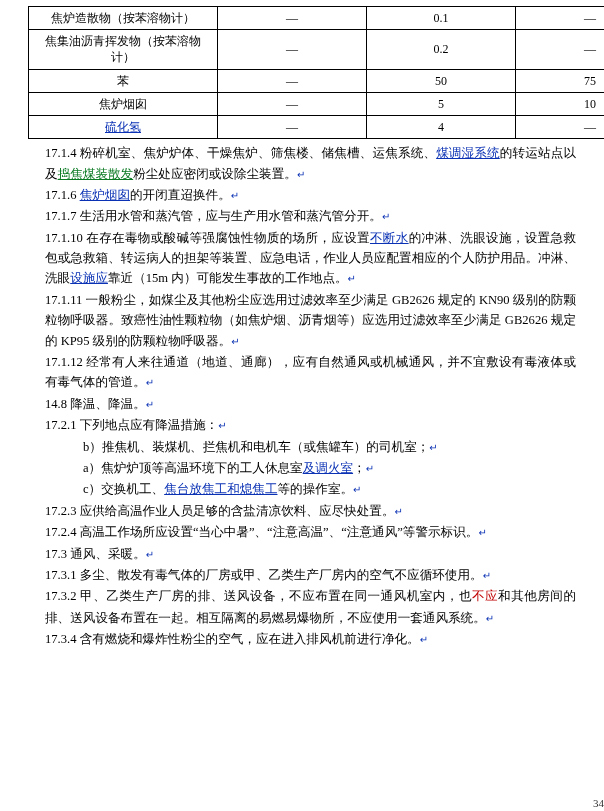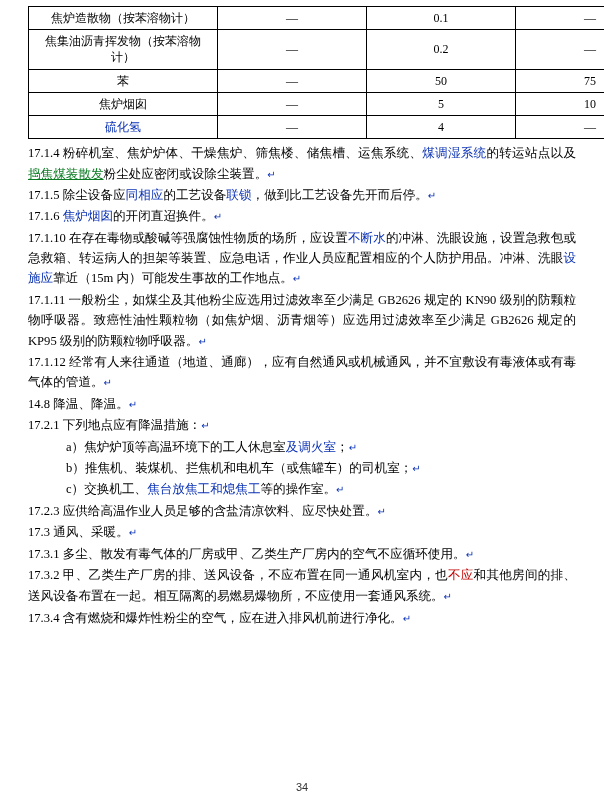--- a/index.html
+++ b/index.html
@@ -38,50 +38,51 @@
     padding: 3px 10px;
     font-family: "Liberation Serif", serif;
   }
   td.col-name { width: 168px; }
   td.col-a { width: 128px; }
   td.col-b { width: 128px; }
   td.col-c { width: 128px; }
   .red { color: #c00000; font-family: Liberation Mono, monospace; }
   .blue-u {
     color: #0b32b4;
+    text-decoration: underline;
   }
   .green-u {
     color: #0a7a22;
     text-decoration: underline;
   }
   .mark { color: #0b32b4; font-size: 10px; }
   
   .body-text {
     margin: 0 28px;
     padding-top: 4px;
   }
   p.para {
-    margin: 0 0 1px 0;
+    margin: 0 0 1px 17px;
     font-size: 12.6px;
     line-height: 1.62;
     text-align: justify;
     text-justify: inter-ideograph;
     font-family: "Liberation Serif", serif;
   }
   p.indent1 { text-indent: 0; }
   p.indent3 { padding-left: 38px; }
   .pagenum {
     position: absolute;
-    bottom: 24px;
+    bottom: 8px;
     left: 0;
     width: 604px;
-    text-align: center;
+    text-align: right;
     font-size: 11px;
     color: #333333;
-    font-family: Liberation Sans, sans-serif;
+    font-family: Liberation Serif, serif;
   }
 </style>
 </head>
 <body>
 
 <div class="page">
 
   <table class="spec-table">
     <tbody>
       <tr>
@@ -122,31 +123,32 @@
         </td>
         <td class="col-a">—</td>
         <td class="col-b">4</td>
         <td class="col-c">—</td>
       </tr>
     </tbody>
   </table>
 
   <div class="body-text" id="body-text">
       <p class="para indent1"><span>17.1.4 粉碎机室、焦炉炉体、干燥焦炉、筛焦楼、储焦槽、运焦系统、</span><span class="blue-u">煤调湿系统</span><span>的转运站点以及</span><span class="green-u">捣焦煤装散发</span><span>粉尘处应密闭或设除尘装置。</span><span class="mark">↵</span></p>
-      <p class="para indent1"><span>17.1.5 除尘设备应</span><span class="blue-u">同相应</span><span>的工艺设备</span><span class="blue-u">联锁</span><span>，做到比工艺设备先开而后停。</span><span class="mark">↵</span></p>
       <p class="para indent1"><span>17.1.6 </span><span class="blue-u">焦炉烟囱</span><span>的开闭直迢换件。</span><span class="mark">↵</span></p>
+      <p class="para indent1"><span>17.1.7 生活用水管和蒸汽管，应与生产用水管和蒸汽管分开。</span><span class="mark">↵</span></p>
       <p class="para indent1"><span>17.1.10 在存在毒物或酸碱等强腐蚀性物质的场所，应设置</span><span class="blue-u">不断水</span><span>的冲淋、洗眼设施，设置急救包或急救箱、转运病人的担架等装置、应急电话，作业人员应配置相应的个人防护用品。冲淋、洗眼</span><span class="blue-u">设施应</span><span>靠近（15m 内）可能发生事故的工作地点。</span><span class="mark">↵</span></p>
       <p class="para indent1"><span>17.1.11 一般粉尘，如煤尘及其他粉尘应选用过滤效率至少满足 GB2626 规定的 KN90 级别的防颗粒物呼吸器。致癌性油性颗粒物（如焦炉烟、沥青烟等）应选用过滤效率至少满足 GB2626 规定的 KP95 级别的防颗粒物呼吸器。</span><span class="mark">↵</span></p>
       <p class="para indent1"><span>17.1.12 经常有人来往通道（地道、通廊），应有自然通风或机械通风，并不宜敷设有毒液体或有毒气体的管道。</span><span class="mark">↵</span></p>
       <p class="para indent1"><span>14.8 降温、降温。</span><span class="mark">↵</span></p>
       <p class="para indent1"><span>17.2.1 下列地点应有降温措施：</span><span class="mark">↵</span></p>
+      <p class="para indent3"><span>b）推焦机、装煤机、拦焦机和电机车（或焦罐车）的司机室；</span><span class="mark">↵</span></p>
       <p class="para indent3"><span>a）焦炉炉顶等高温环境下的工人休息室</span><span class="blue-u">及调火室</span><span>；</span><span class="mark">↵</span></p>
-      <p class="para indent3"><span>b）推焦机、装煤机、拦焦机和电机车（或焦罐车）的司机室；</span><span class="mark">↵</span></p>
       <p class="para indent3"><span>c）交换机工、</span><span class="blue-u">焦台放焦工和熄焦工</span><span>等的操作室。</span><span class="mark">↵</span></p>
       <p class="para indent1"><span>17.2.3 应供给高温作业人员足够的含盐清凉饮料、应尽快处置。</span><span class="mark">↵</span></p>
+      <p class="para indent1"><span>17.2.4 高温工作场所应设置“当心中暑”、“注意高温”、“注意通风”等警示标识。</span><span class="mark">↵</span></p>
       <p class="para indent1"><span>17.3 通风、采暖。</span><span class="mark">↵</span></p>
       <p class="para indent1"><span>17.3.1 多尘、散发有毒气体的厂房或甲、乙类生产厂房内的空气不应循环使用。</span><span class="mark">↵</span></p>
       <p class="para indent1"><span>17.3.2 甲、乙类生产厂房的排、送风设备，不应布置在同一通风机室内，也</span><span class="red">不应</span><span>和其他房间的排、送风设备布置在一起。相互隔离的易燃易爆物所，不应使用一套通风系统。</span><span class="mark">↵</span></p>
       <p class="para indent1"><span>17.3.4 含有燃烧和爆炸性粉尘的空气，应在进入排风机前进行净化。</span><span class="mark">↵</span></p>
     </div>
 
   <div class="pagenum">34</div>
 </div>
 
 </body></html>

